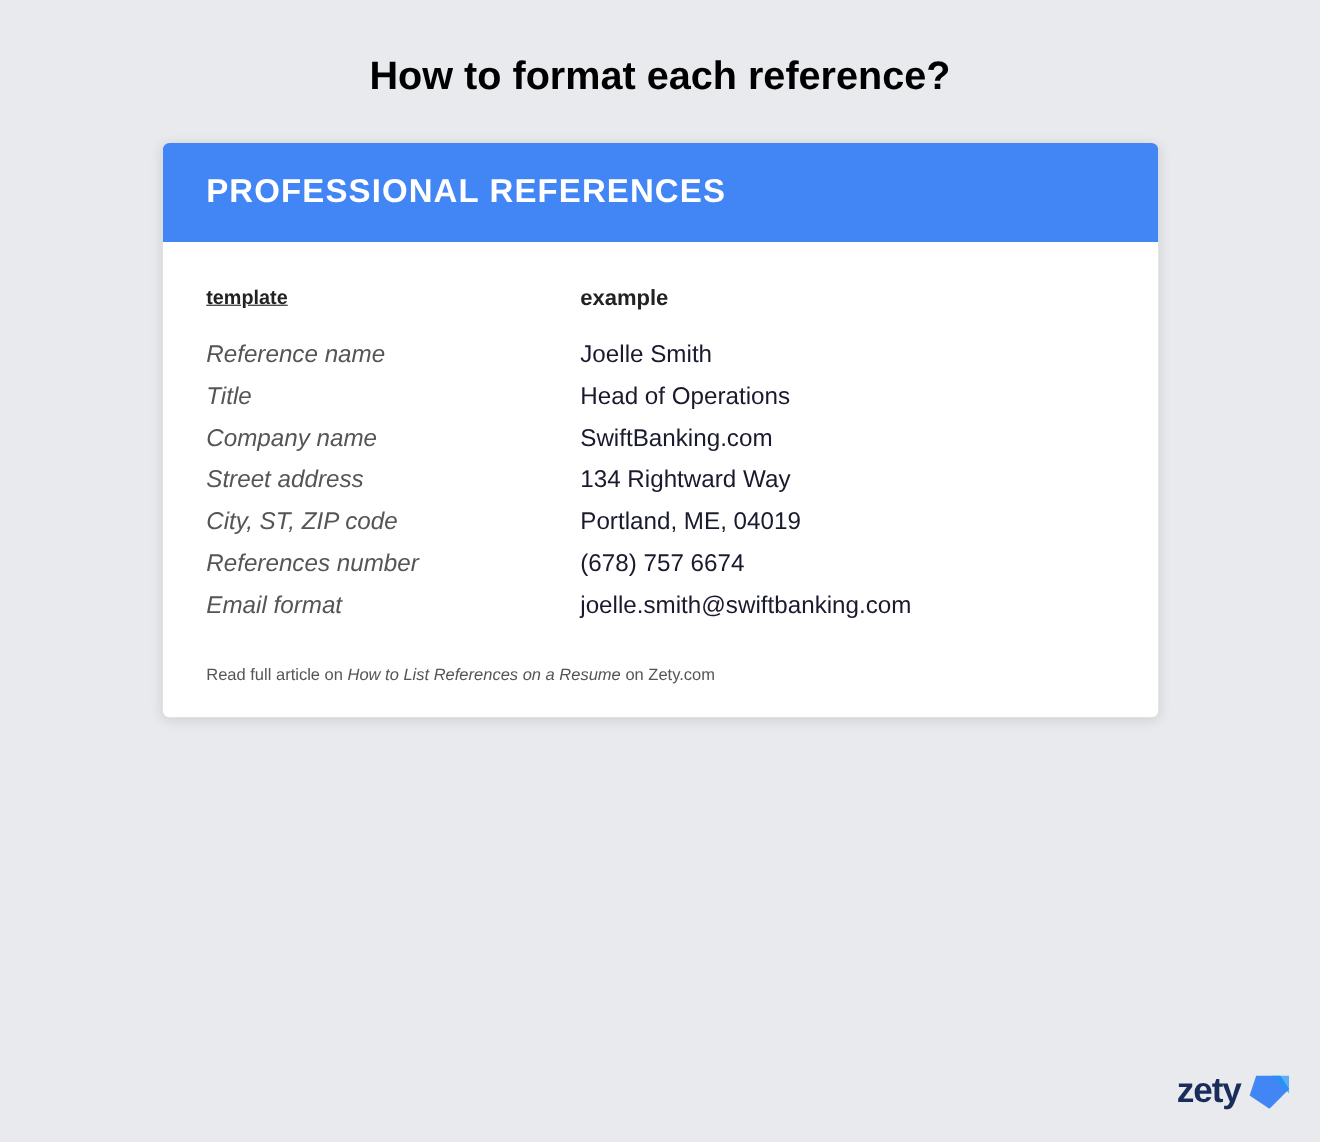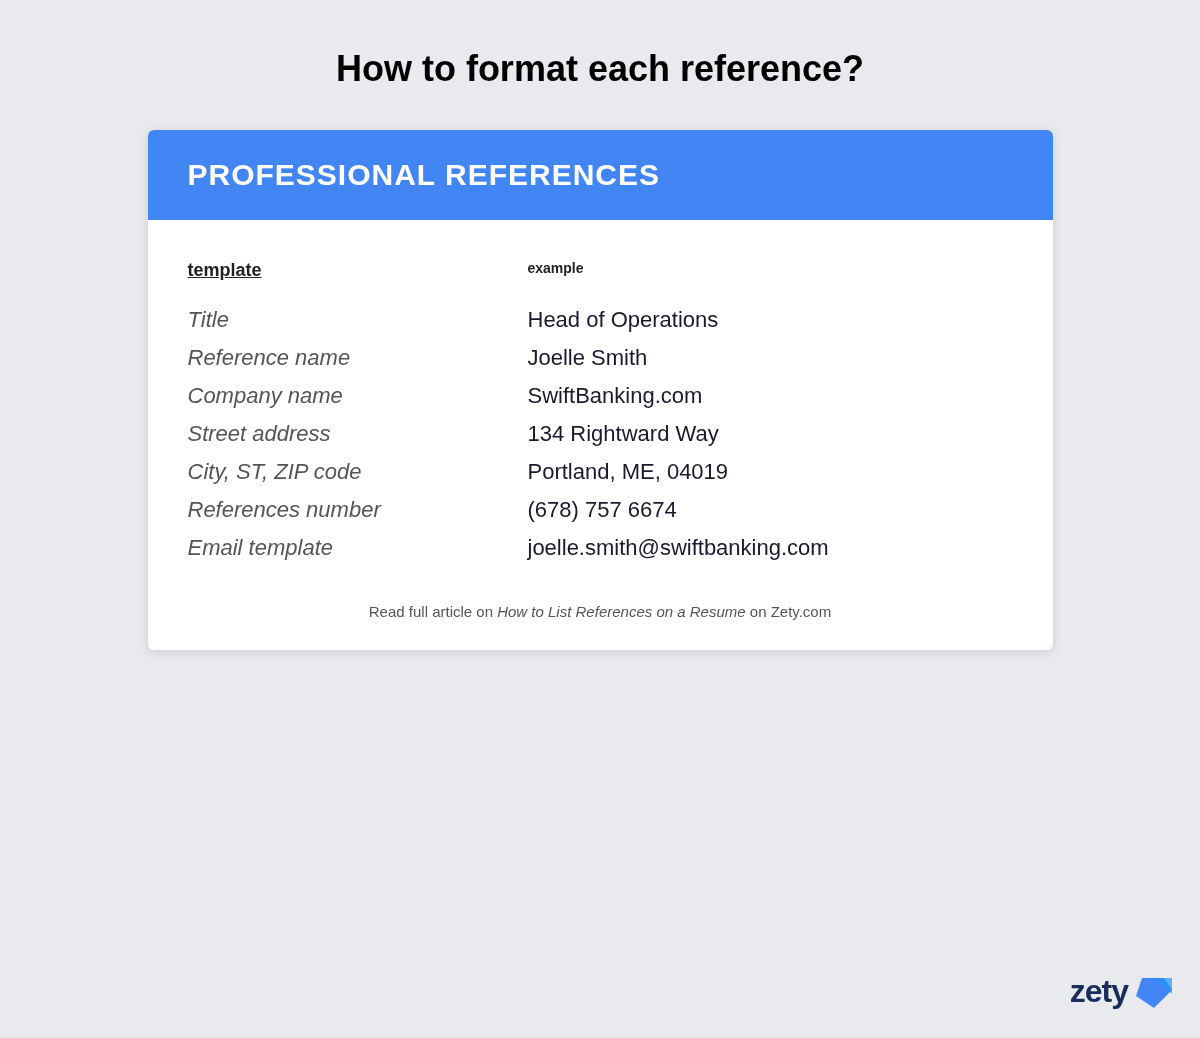--- a/index.html
+++ b/index.html
@@ -60,21 +60,21 @@
 
     .col-template-header {
       width: 340px;
       font-size: 18px;
       font-weight: 700;
       color: #222;
       text-decoration: underline;
     }
 
     .col-example-header {
-      font-size: 14px;
+      font-size: 20px;
       font-weight: 700;
       color: #222;
     }
 
     .reference-rows {
       display: flex;
       flex-direction: column;
       gap: 0;
     }
 
@@ -93,21 +93,21 @@
     }
 
     .example-cell {
       font-size: 22px;
       color: #1a1a2e;
       font-weight: 400;
     }
 
     .footer-text {
       margin-top: 36px;
-      text-align: center;
+      text-align: left;
       font-size: 15px;
       color: #555;
     }
 
     .footer-text em {
       font-style: italic;
       color: #555;
     }
 
     .zety-logo {
@@ -147,45 +147,45 @@
   </div>
   <div class="card-body">
     <div class="columns-header">
       <div class="col-template-header">template</div>
       <div class="col-example-header">example</div>
     </div>
 
     <div class="reference-rows">
 
     <div class="reference-row">
+          <div class="template-cell">Reference name</div>
+          <div class="example-cell">Joelle Smith</div>
+        </div>
+        <div class="reference-row">
           <div class="template-cell">Title</div>
           <div class="example-cell">Head of Operations</div>
         </div>
         <div class="reference-row">
-          <div class="template-cell">Reference name</div>
-          <div class="example-cell">Joelle Smith</div>
-        </div>
-        <div class="reference-row">
           <div class="template-cell">Company name</div>
           <div class="example-cell">SwiftBanking.com</div>
         </div>
         <div class="reference-row">
           <div class="template-cell">Street address</div>
           <div class="example-cell">134 Rightward Way</div>
         </div>
         <div class="reference-row">
           <div class="template-cell">City, ST, ZIP code</div>
           <div class="example-cell">Portland, ME, 04019</div>
         </div>
         <div class="reference-row">
           <div class="template-cell">References number</div>
           <div class="example-cell">(678) 757 6674</div>
         </div>
         <div class="reference-row">
-          <div class="template-cell">Email template</div>
+          <div class="template-cell">Email format</div>
           <div class="example-cell">joelle.smith@swiftbanking.com</div>
         </div>
       </div>
 
     <div class="footer-text">
       <span>Read full article on </span><em>How to List References on a Resume</em><span> on Zety.com</span>
     </div>
   </div>
 </div>
 

